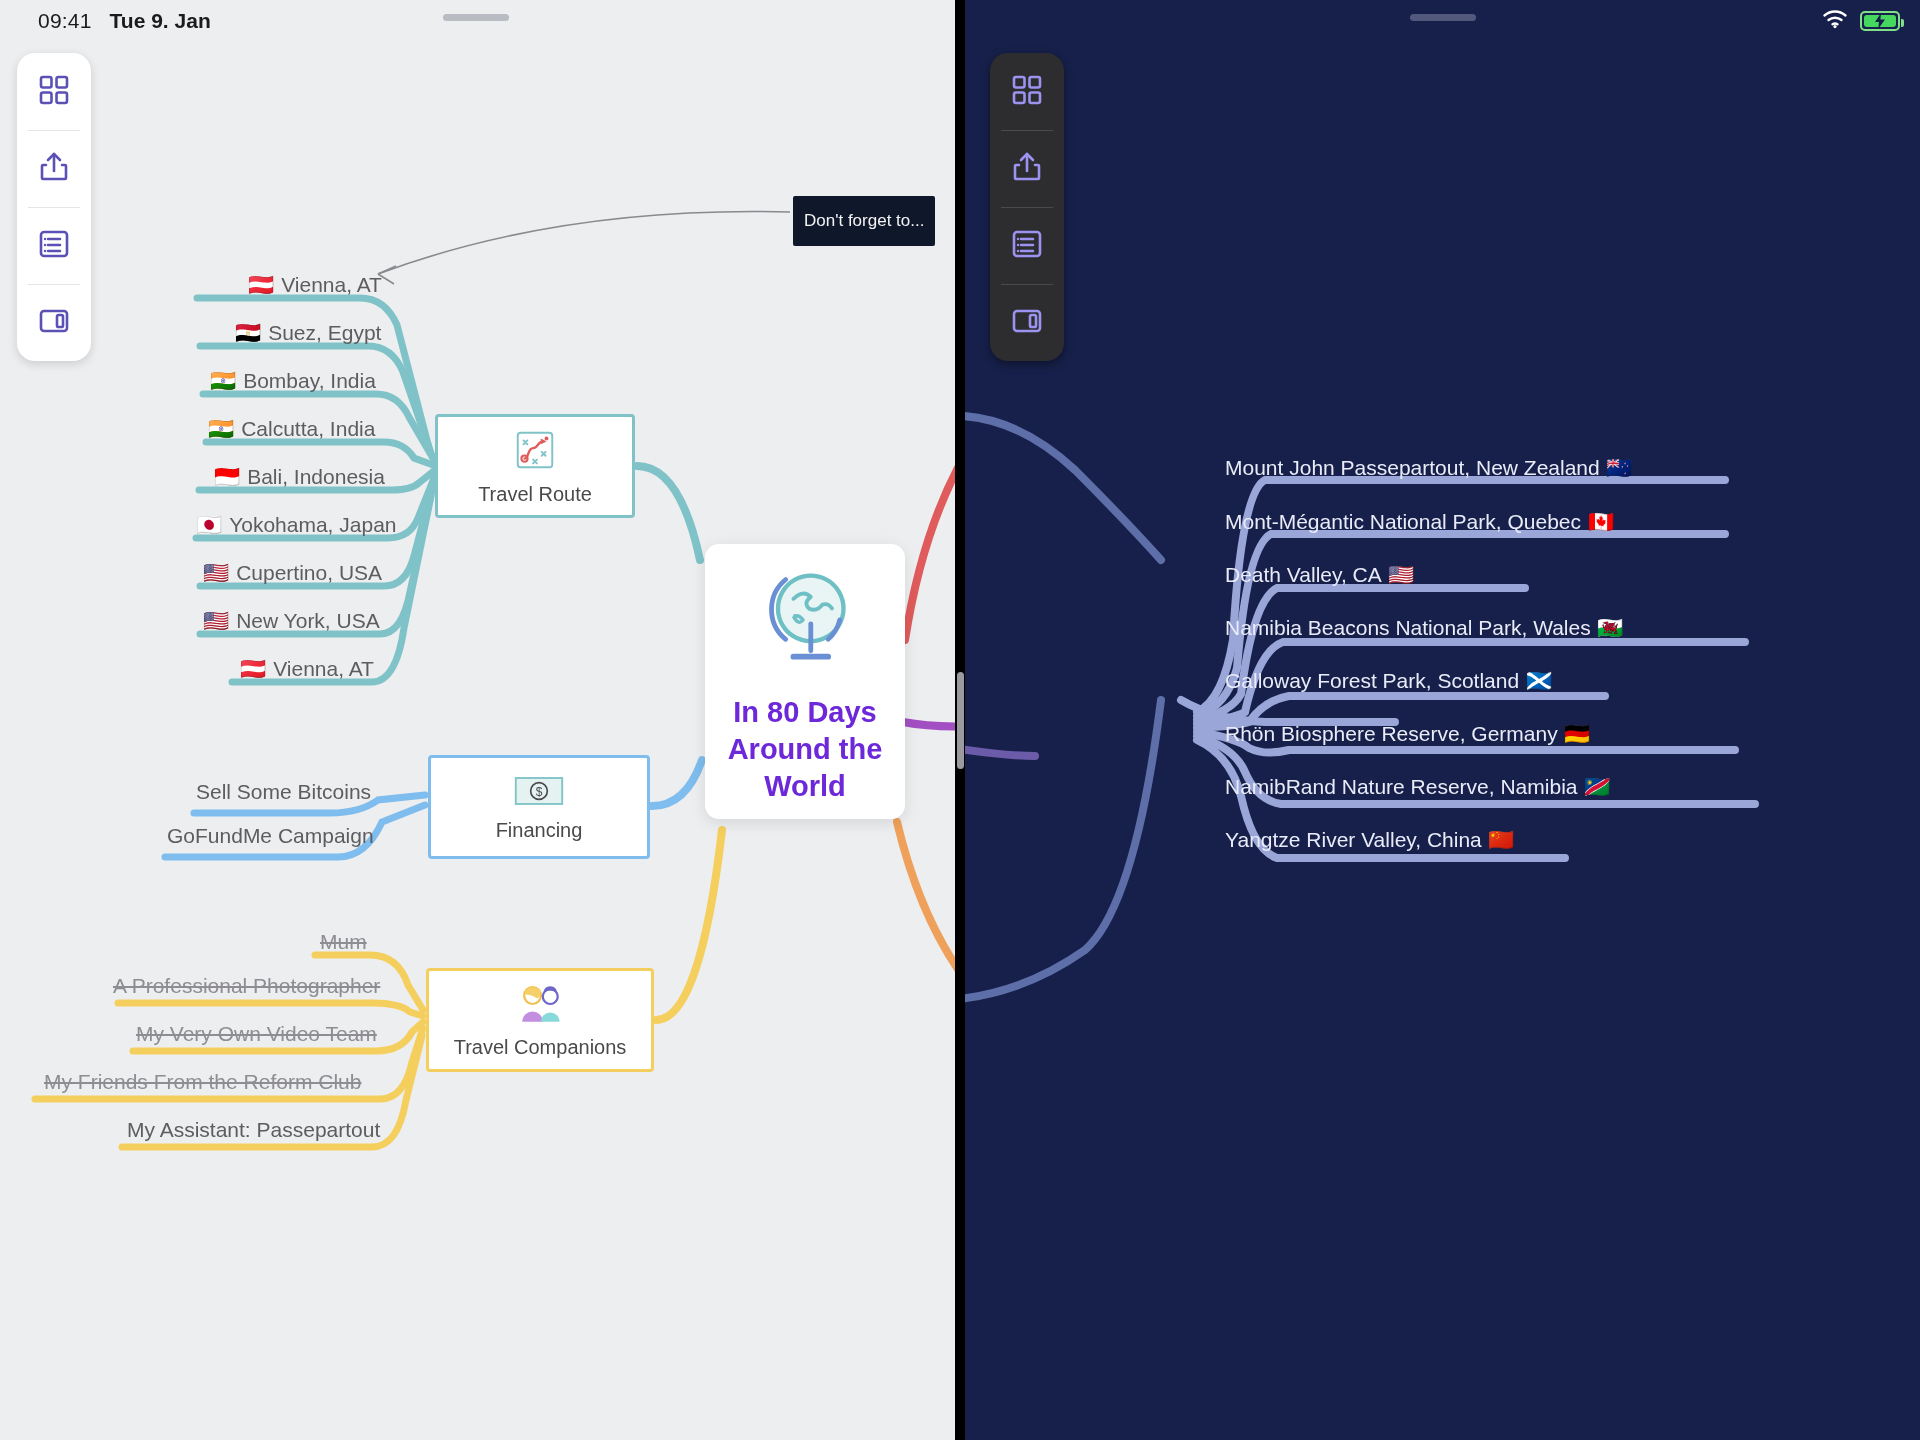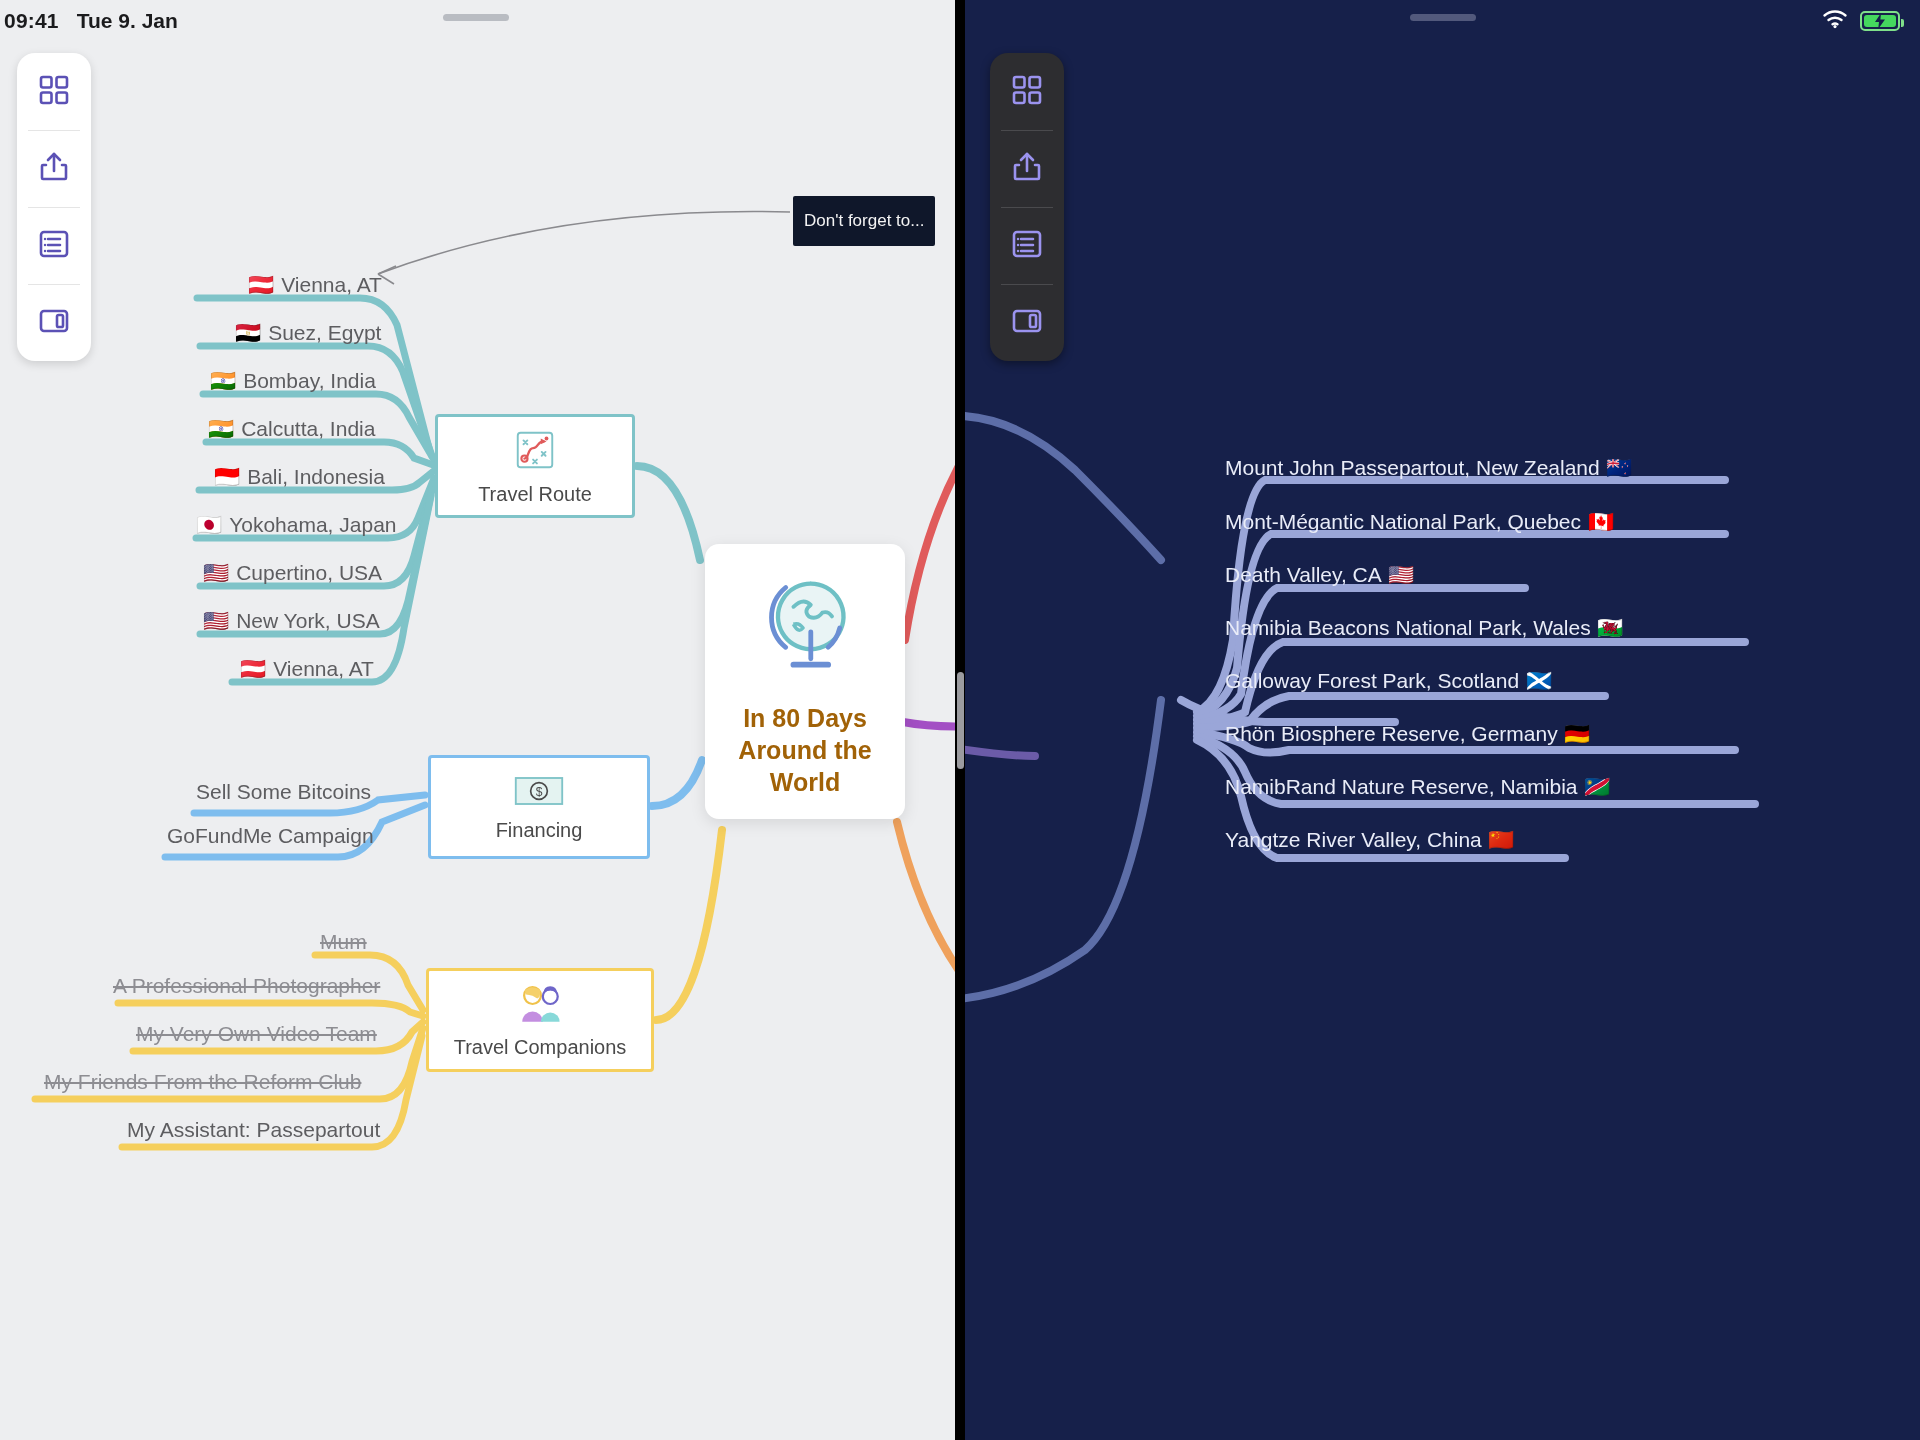--- a/index.html
+++ b/index.html
@@ -29,21 +29,21 @@
     position:absolute; left:957px; top:672px; width:7px; height:97px;
     background:#9b9b9f; border-radius:4px; z-index:40;
   }
 
   
   .statusbar-left {
     position:absolute; left:0; top:0; width:955px; height:42px; z-index:30;
     display:flex; align-items:center;
   }
   .clock {
-    margin-left:4px; font-size:21px; font-weight:bold; color:#1b1b1d;
+    margin-left:38px; font-size:21px; font-weight:normal; color:#1b1b1d;
     letter-spacing:.2px;
   }
   .date {
     margin-left:18px; font-size:21px; font-weight:bold; color:#1b1b1d;
   }
   .grabber {
     position:absolute; top:14px; width:66px; height:7px;
     background:#b9bcc2; border-radius:4px;
   }
   .grabber.l { left:443px; }
@@ -107,21 +107,21 @@
   #node-companions  { left:426px; top:968px; width:228px; height:104px; border-color:#f5cf5d; }
 
   .center-node {
     position:absolute; left:705px; top:544px; width:200px; height:275px;
     background:#fff; border-radius:14px; z-index:12;
     box-shadow:0 4px 16px rgba(0,0,0,.10);
     display:flex; flex-direction:column; align-items:center; justify-content:center;
     padding-top:6px;
   }
   .center-title {
-    margin-top:14px; font-size:25px; font-weight:bold; color:#a16207;
+    margin-top:14px; font-size:29px; font-weight:bold; color:#6d28d9;
     text-align:center; line-height:1.28; width:170px;
   }
 
   
   .leaf {
     position:absolute; font-size:21px; color:#5d5d60; white-space:nowrap; z-index:11;
   }
   .leaf.struck { text-decoration:line-through; color:#8d8d92; text-decoration-thickness:2px; }
   .leaf .flag { margin-right:7px; }
 

